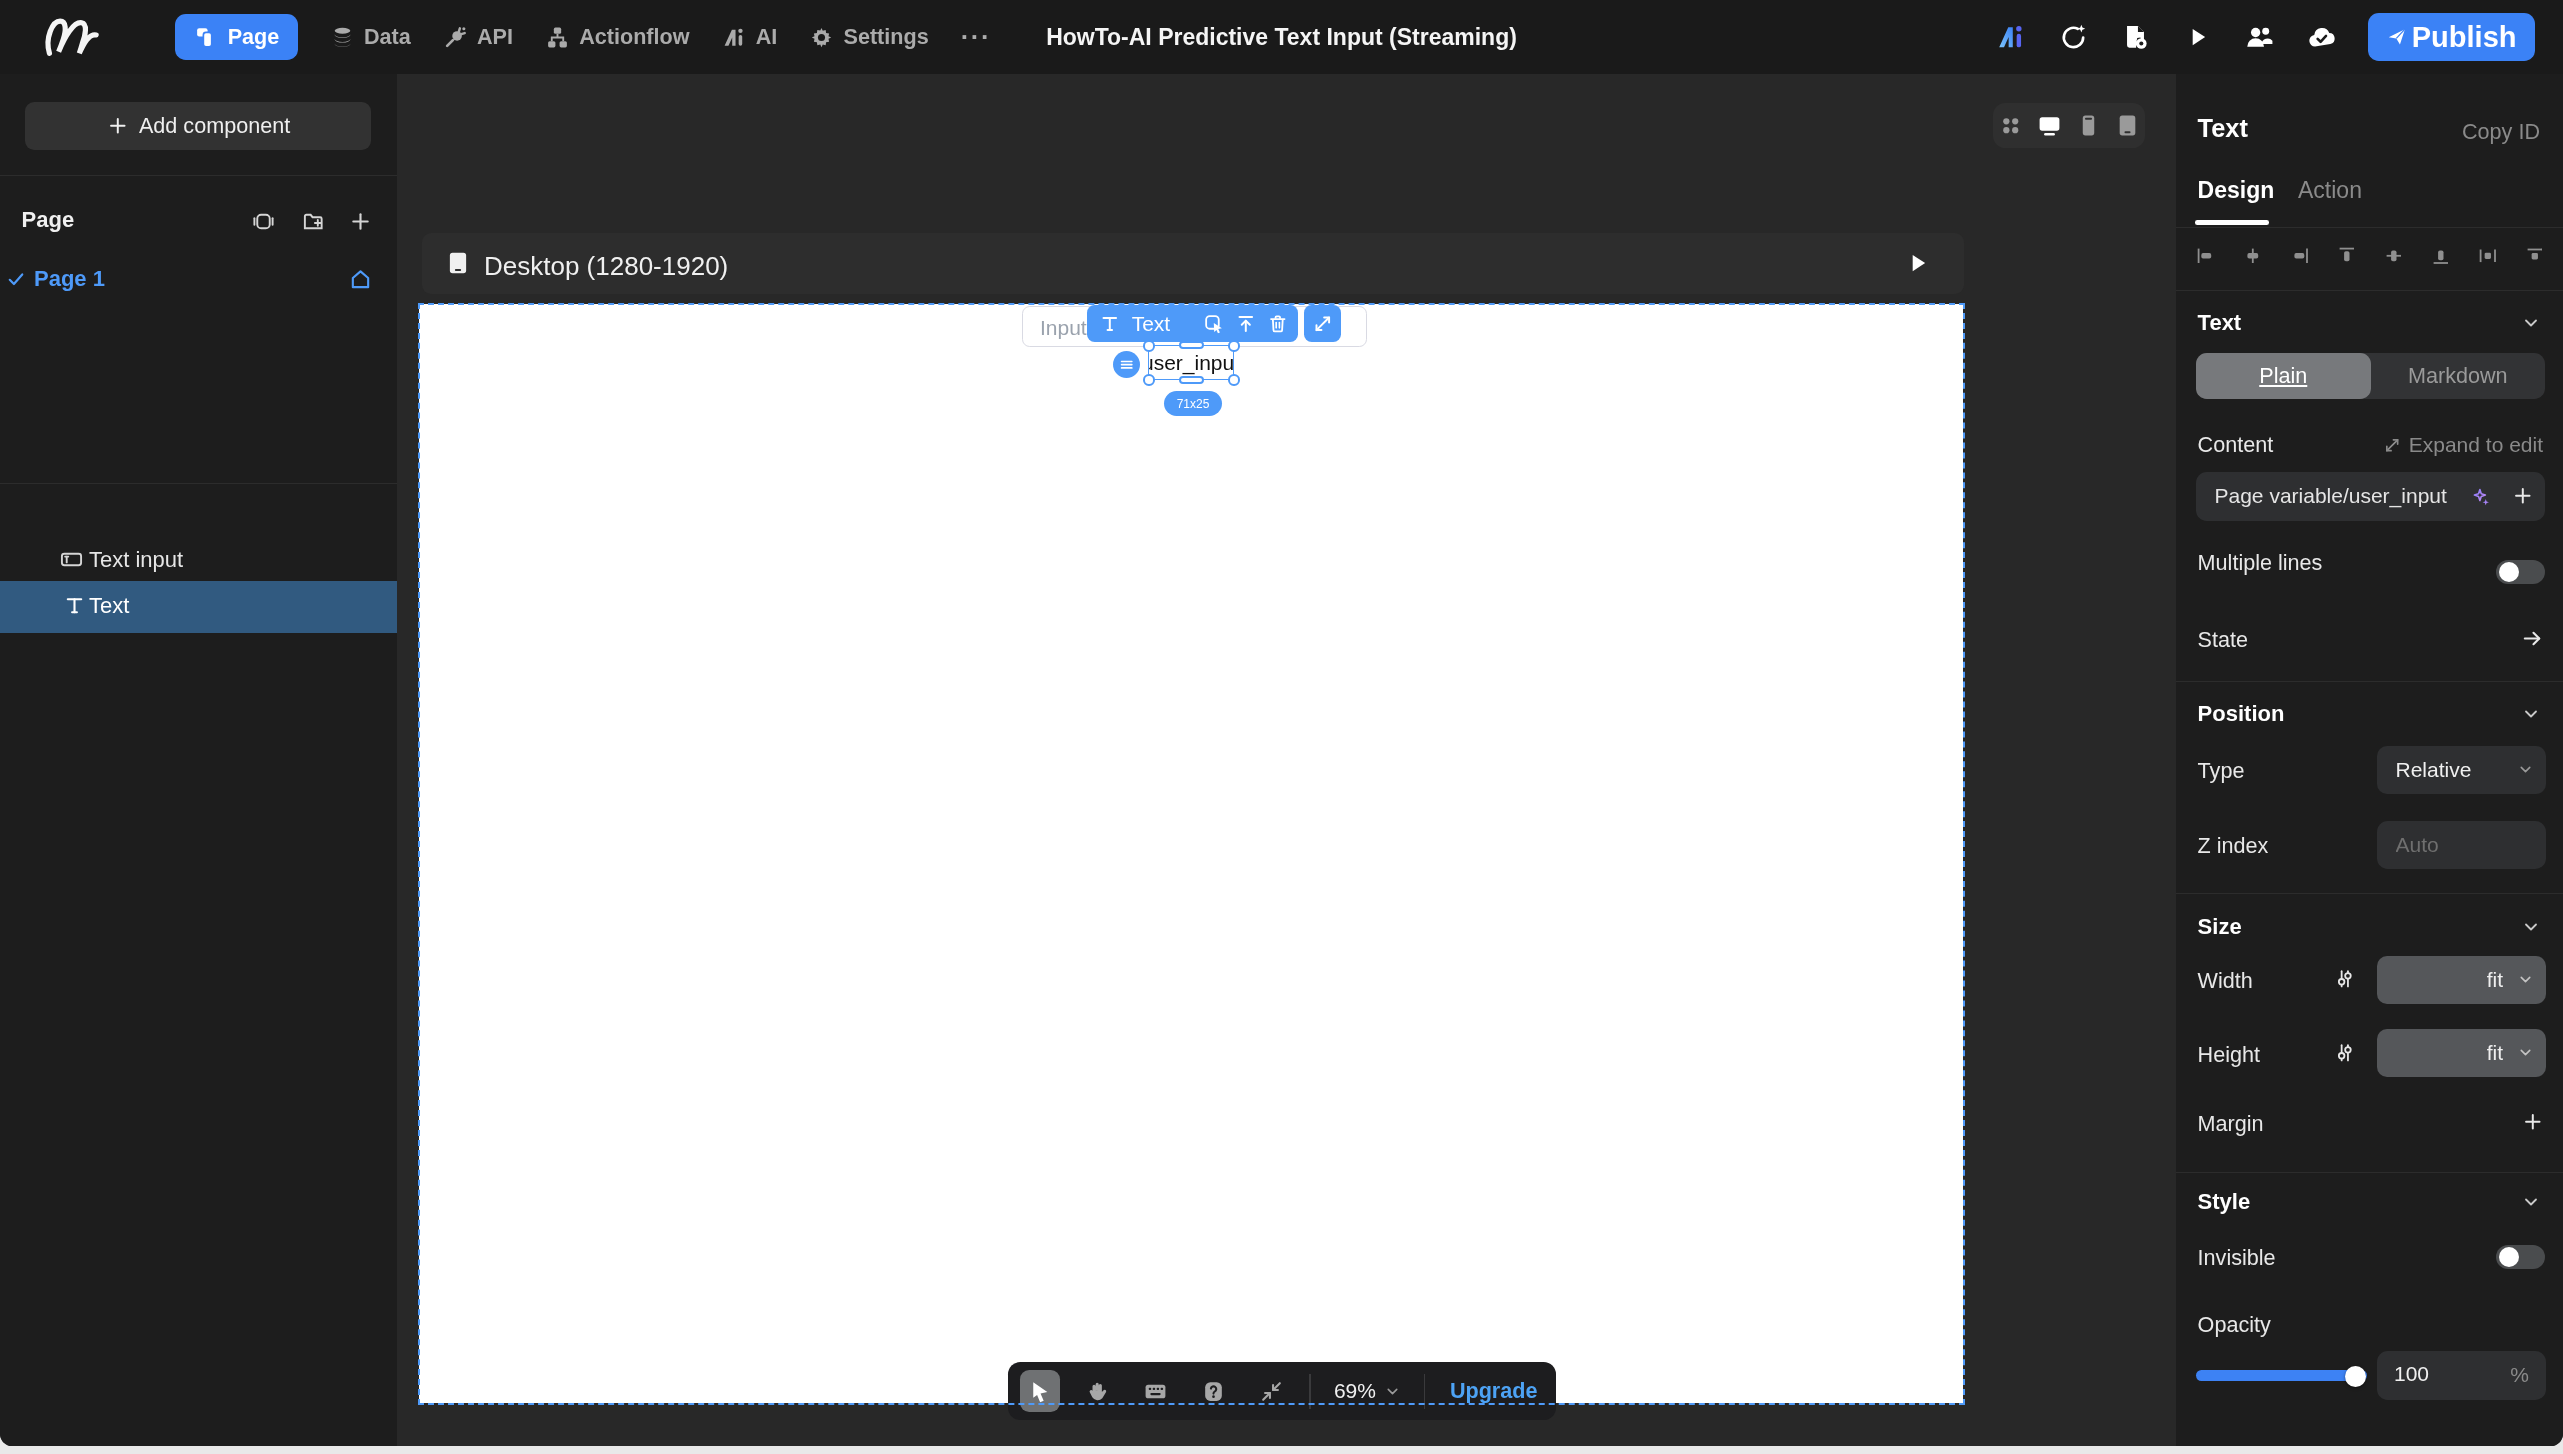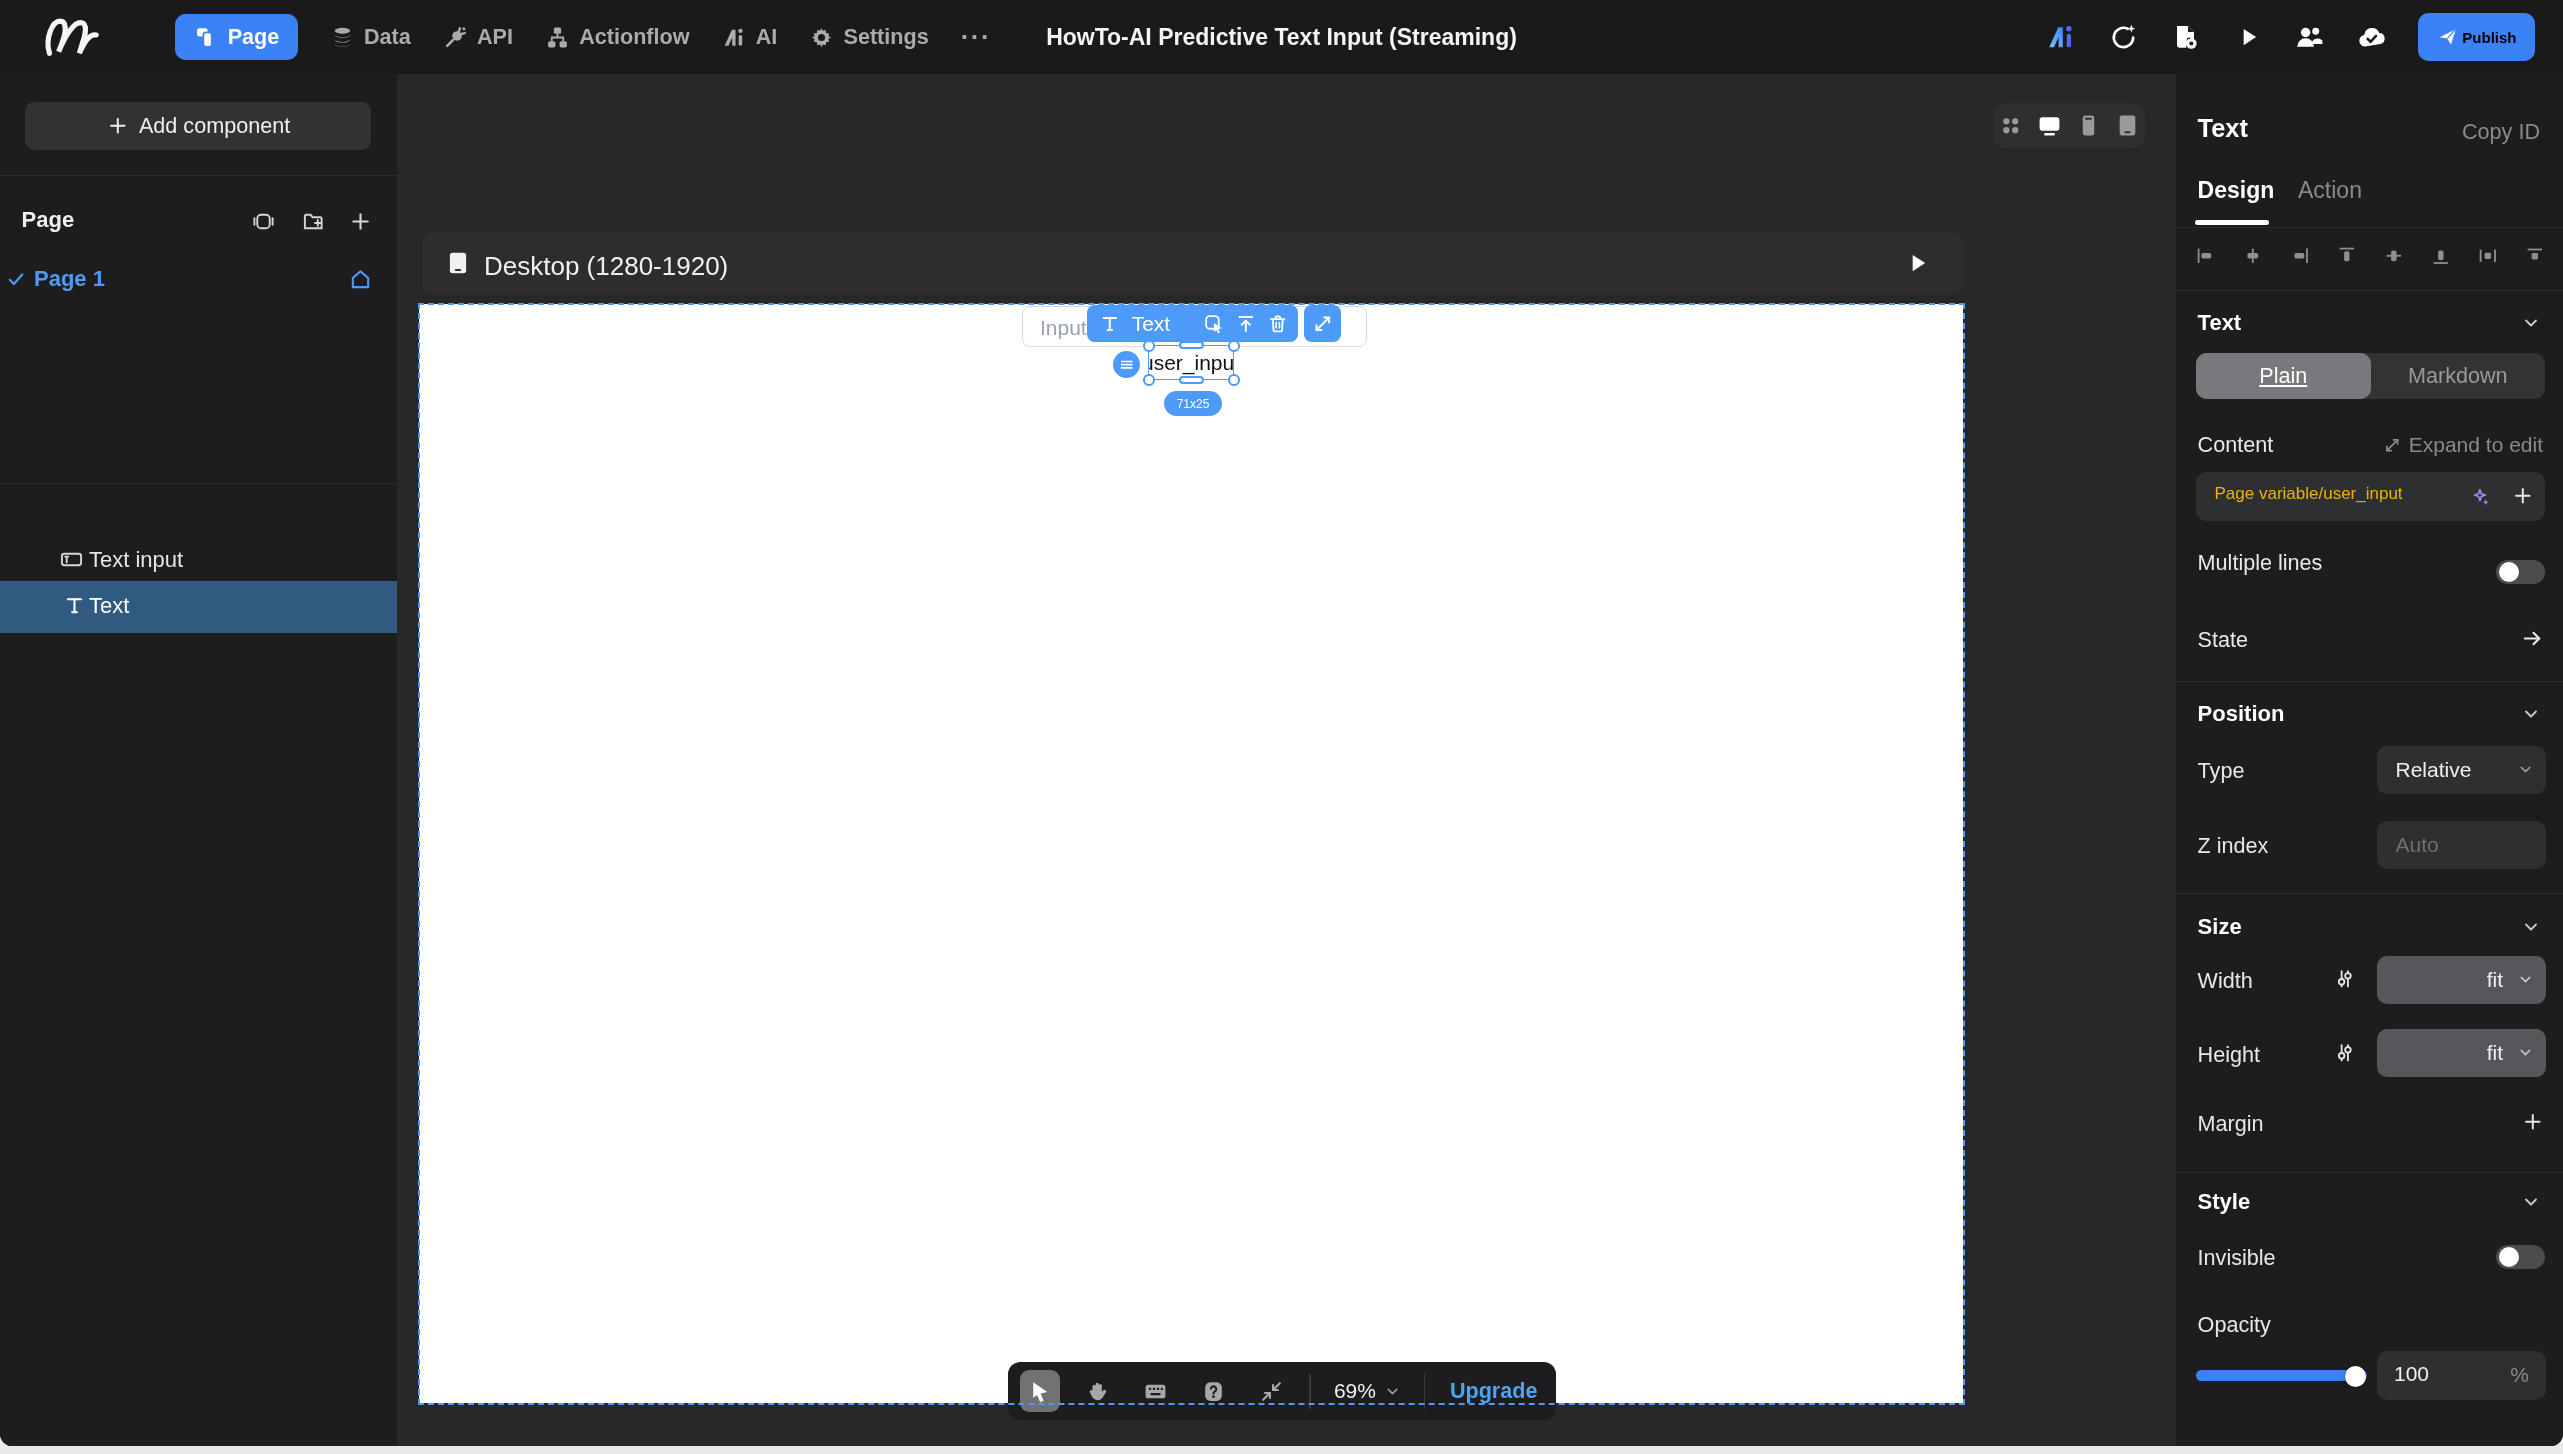--- a/index.html
+++ b/index.html
@@ -10,21 +10,21 @@
   #topbar { position:absolute; left:0; top:0; width:2563px; height:74px; background:#1a1a1a; z-index:100; }
   #logo { position:absolute; left:40px; top:12.3px; width:74px; height:49px; }
   #main-nav { position:absolute; left:175px; top:0; height:74px; display:flex; align-items:center; gap:32px; }
   .nav-item { display:flex; align-items:center; gap:9.2px; color:#ababab; font-size:21.6px; font-weight:600; cursor:pointer; }
   .nav-item svg { width:25px; height:25px; }
   .nav-item.active { background:#3b82f6; color:#ffffff; border-radius:10.8px; padding:10px 18.5px; }
   .nav-more { color:#ababab; font-size:26px; font-weight:700; letter-spacing:1.5px; cursor:pointer; }
   #project-title { position:absolute; left:50%; top:0; transform:translateX(-50%); height:74px; display:flex; align-items:center; color:#f5f5f5; font-size:23px; font-weight:600; white-space:nowrap; }
   #topbar-right { position:absolute; right:28px; top:0; height:74px; display:flex; align-items:center; gap:31px; }
   .top-icon { width:31px; height:31px; display:flex; align-items:center; justify-content:center; cursor:pointer; }
-  #publish-btn { height:48px; background:#3b82f6; border-radius:10.8px; display:flex; align-items:center; gap:4px; padding:0 18.5px; color:#000000; font-size:15px; font-weight:600; cursor:pointer; }
+  #publish-btn { height:48px; background:#3b82f6; border-radius:10.8px; display:flex; align-items:center; gap:4px; padding:0 18.5px; color:#ffffff; font-size:29px; font-weight:600; cursor:pointer; }
 
   
   #sidebar { position:absolute; left:0; top:74px; width:397px; height:1372px; background:#1d1d1d; z-index:90; }
   #add-component { position:absolute; left:25.4px; top:28px; width:346px; height:48px; background:#323232; border-radius:9.2px; display:flex; align-items:center; justify-content:center; gap:10.8px; color:#efefef; font-size:21.6px; font-weight:500; cursor:pointer; }
   .side-divider { position:absolute; left:0; width:397px; height:0.8px; background:#2c2c2c; }
   #page-header-row { position:absolute; left:0; top:127px; width:397px; height:40px; }
   #page-header-row .lbl { position:absolute; left:21.6px; top:6.2px; color:#f0f0f0; font-size:22px; font-weight:700; }
   .side-ico { position:absolute; top:8.5px; width:23px; height:23px; color:#d5d5d5; cursor:pointer; }
   #page1-row { position:absolute; left:0; top:185px; width:397px; height:40px; cursor:pointer; }
   #page1-row .chk { position:absolute; left:6.2px; top:10px; width:20px; height:20px; color:#4e9af9; }
@@ -90,21 +90,21 @@
   #align-row svg { width:21.6px; height:21.6px; color:#8f8f8f; cursor:pointer; }
   .sec-head { position:absolute; left:21.6px; color:#fff; font-size:22px; font-weight:700; }
   .sec-chevron { position:absolute; right:21.6px; width:20px; height:20px; color:#c9c9c9; cursor:pointer; }
   .p-label { position:absolute; left:21.6px; color:#e8e8e8; font-size:21.6px; }
   #seg-text { position:absolute; left:20px; top:279px; width:349px; height:46px; background:#323335; border-radius:10.8px; display:flex; }
   .seg { flex:1; display:flex; align-items:center; justify-content:center; font-size:21.6px; color:#9a9a9a; cursor:pointer; }
   .seg.active { background:#77797c; color:#fff; border-radius:10.8px;text-decoration:underline; }
   #expand-edit { position:absolute; right:20px; top:359px; display:flex; align-items:center; gap:7.7px; color:#8a8a8a; font-size:21px; cursor:pointer; }
   #expand-edit svg { width:18.5px; height:18.5px; }
   #content-input { position:absolute; left:20px; top:398px; width:349px; height:49px; background:#2e2f31; border-radius:10.8px; cursor:text; }
-  #content-input .val { position:absolute; left:18.5px; top:12.3px; color:#eab308; font-size:17px; }
+  #content-input .val { position:absolute; left:18.5px; top:12.3px; color:#e5e5e5; font-size:21px; }
   #content-input .spark { position:absolute; left:274px; top:14px; width:21.6px; height:21.6px; cursor:pointer; }
   #content-input .plus { position:absolute; left:316px; top:13px; width:21.6px; height:21.6px; color:#e8e8e8; cursor:pointer; }
   .toggle { position:absolute; right:17.7px; width:49px; height:24px; background:#4a4c4e; border-radius:12.3px; cursor:pointer; }
   .toggle .knob { position:absolute; left:2.3px; top:1.9px; width:20px; height:20px; background:#fff; border-radius:50%; }
   .arrow-btn { position:absolute; right:19px; width:23px; height:23px; color:#e8e8e8; cursor:pointer; }
   .dd { position:absolute; left:201px; width:169px; height:48px; background:#2e2f31; border-radius:10px; cursor:pointer; }
   .dd .dv { position:absolute; left:18.5px; top:11.5px; color:#f0f0f0; font-size:21px; }
   .dd .dc { position:absolute; right:12.3px; top:15.4px; width:17px; height:17px; color:#9a9a9a; }
   .dd.lite { background:#55575a; }
   .dd.lite .dv { left:auto; right:43px; color:#efefef; }

